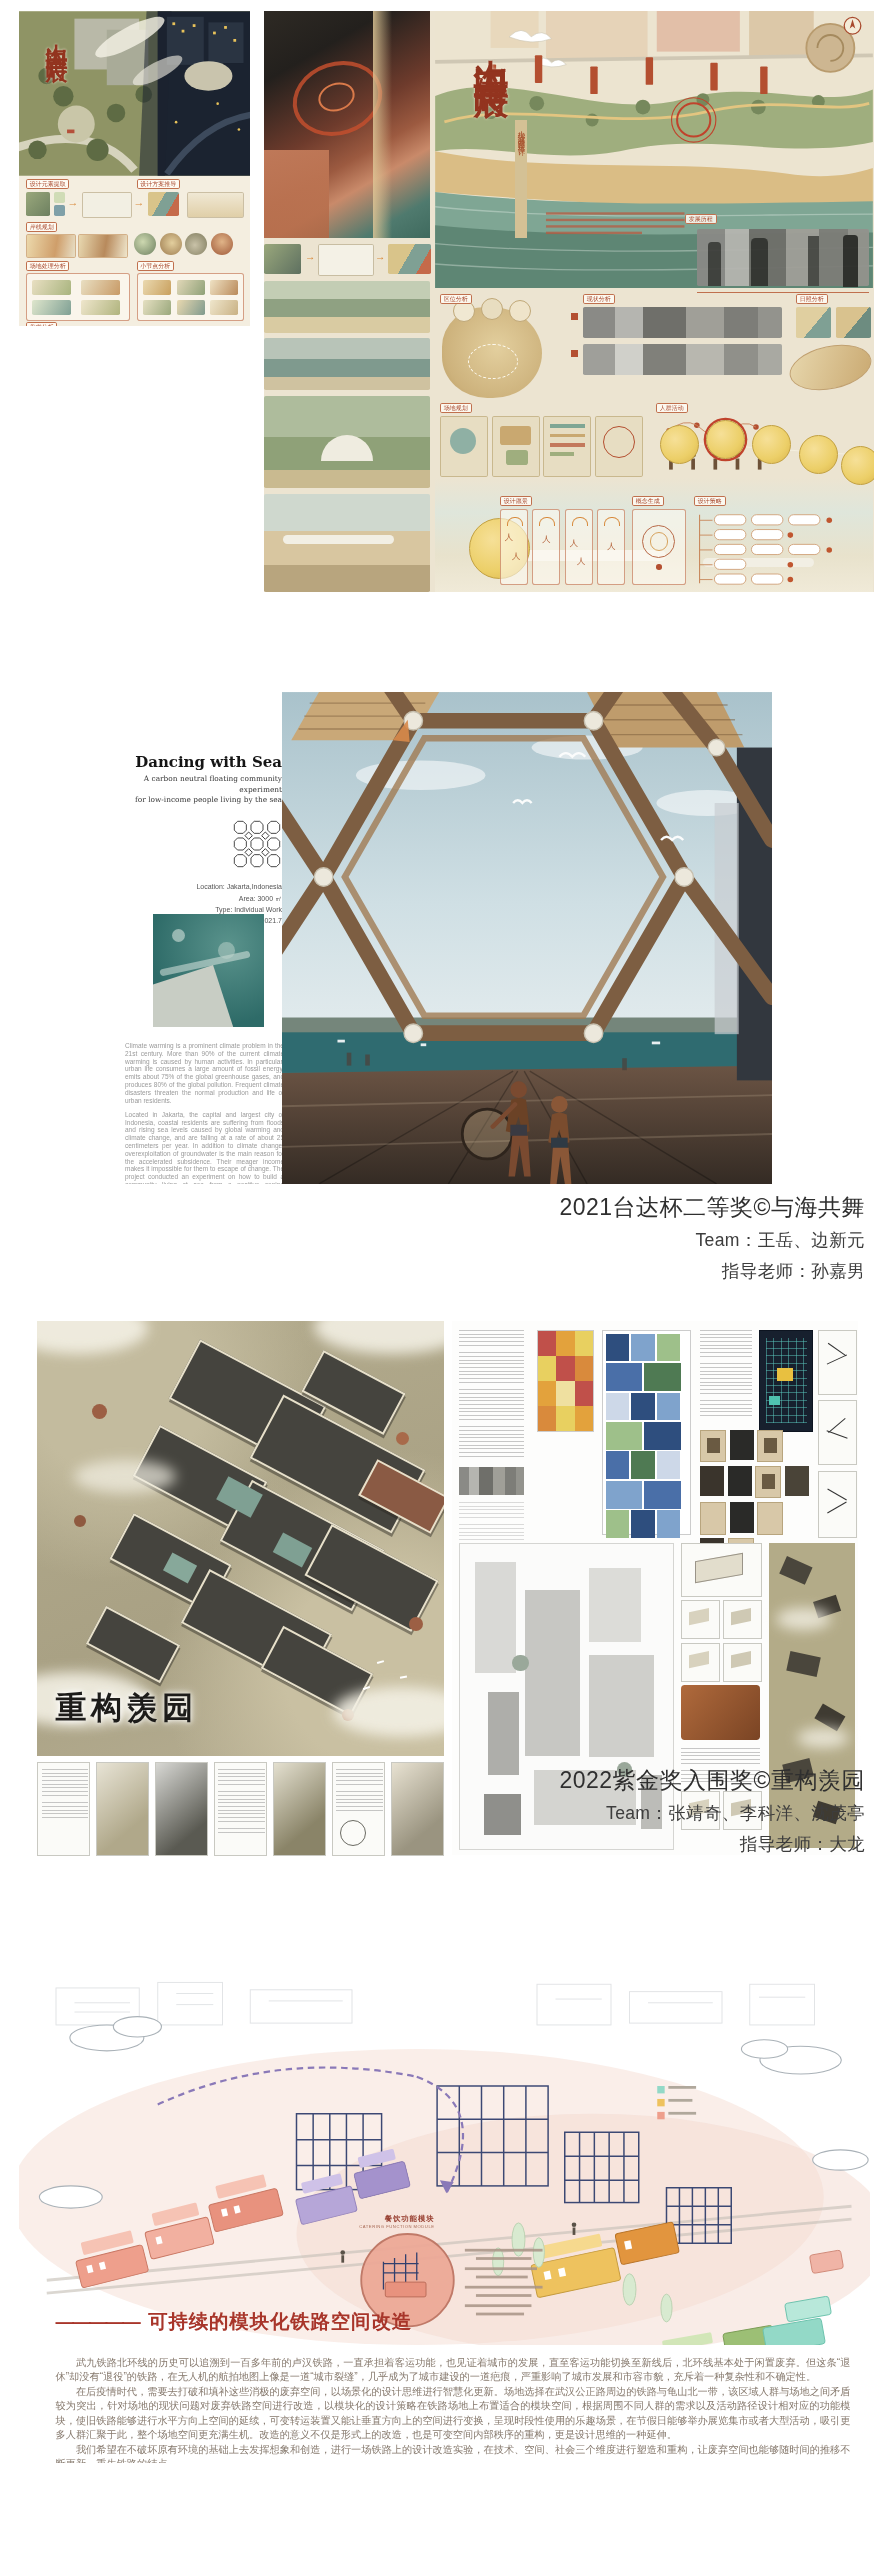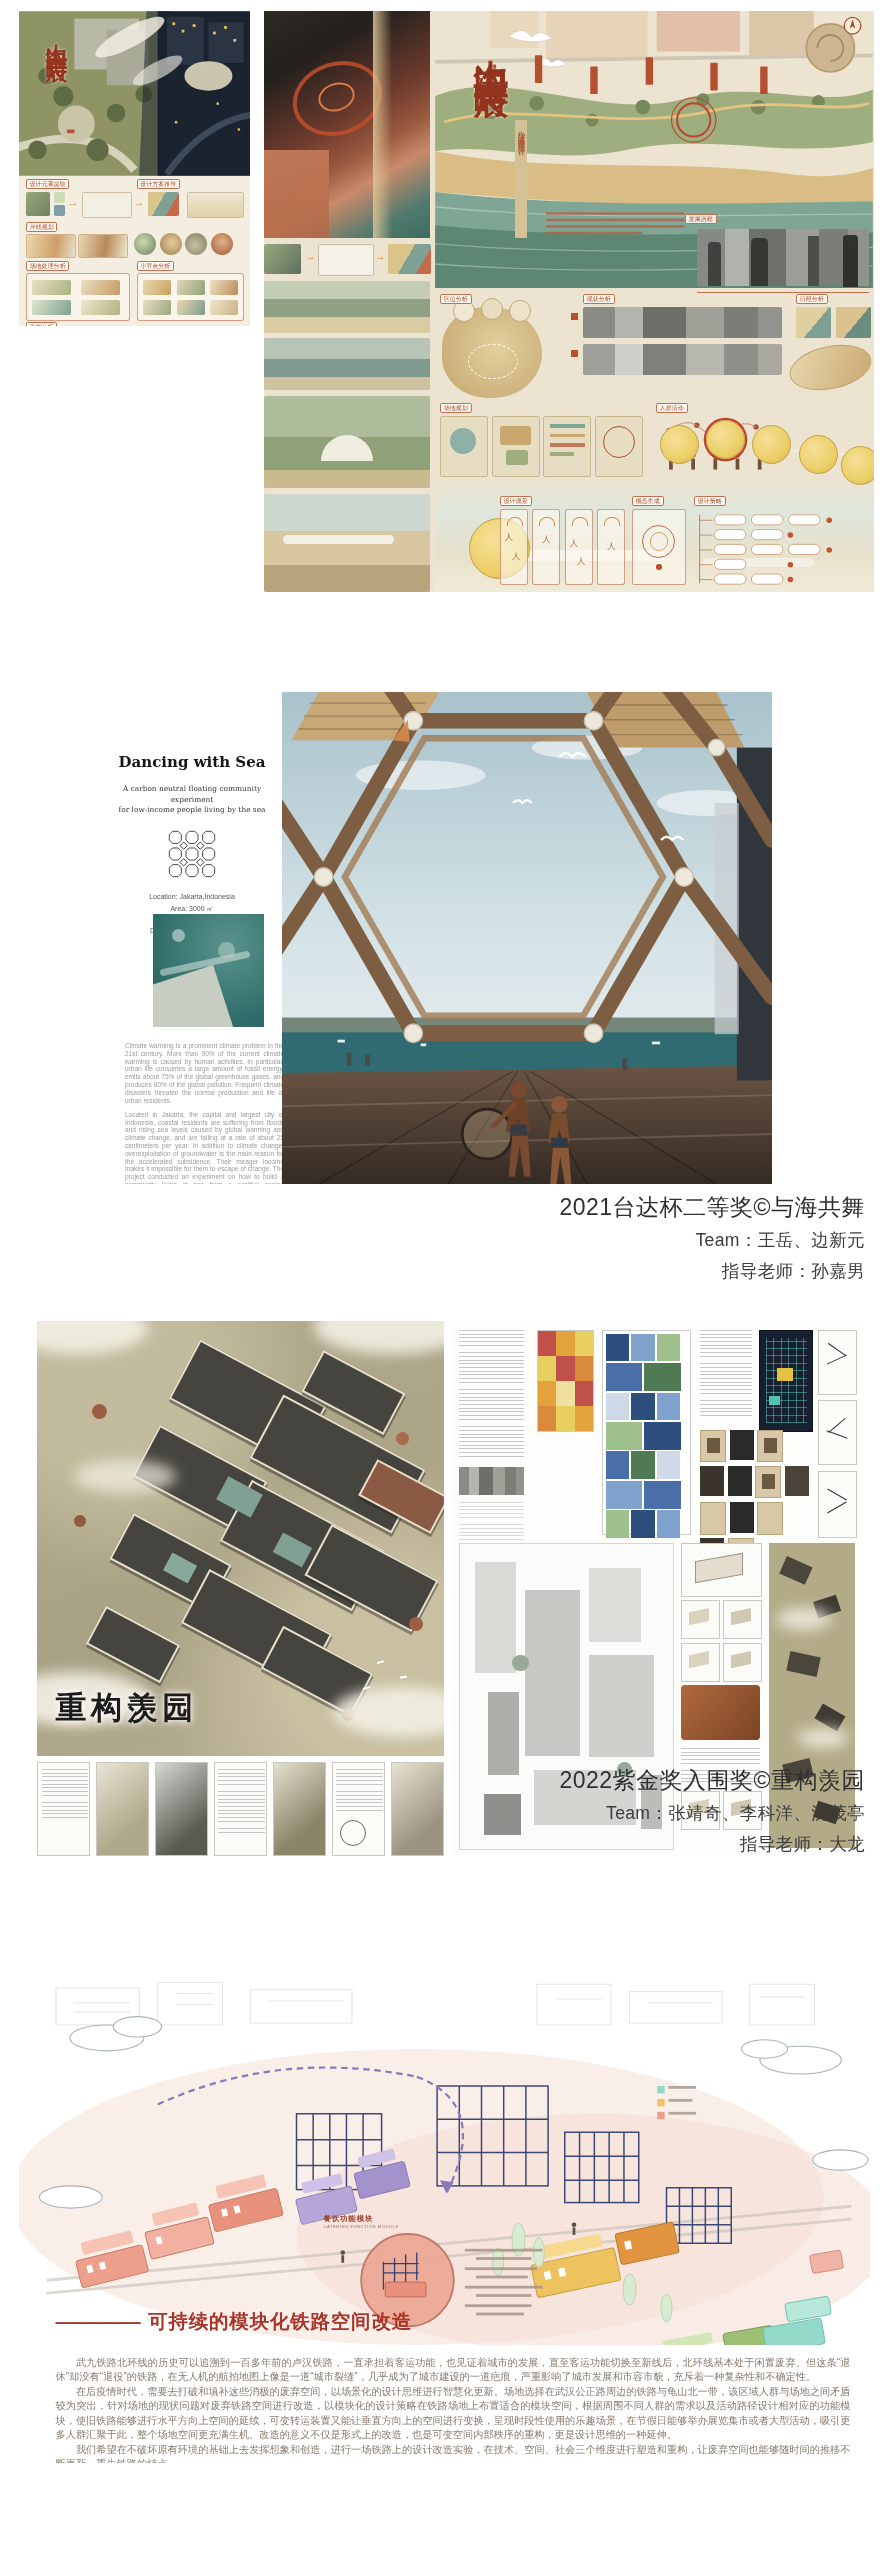--- a/index.html
+++ b/index.html
@@ -19,40 +19,40 @@
   .vcall{position:absolute;writing-mode:vertical-rl;font-family:"DejaVu Serif",serif;font-weight:700;
          color:#93341f;z-index:7;text-shadow:0 0 2.8px rgba(245,238,220,.8)}
   .thumb{position:absolute;border-radius:1.8px}
   .txtlines{background:repeating-linear-gradient(#9a9a9a 0 0.9px,transparent 0.9px 3.7px);opacity:.55}
   .bbox{position:absolute;border:0.9px solid rgba(192,112,78,.65);border-radius:2.8px;background:rgba(253,250,241,.6)}
   .ycircle{position:absolute;border-radius:50%;background:radial-gradient(circle at 38% 35%,#f6e098,#eccf68 60%,#d9b34a);
            border:0.9px solid #c2a040;z-index:5}
   .gray-strip{background:linear-gradient(90deg,#8a8a86 0 16%,#b5b5b0 16% 30%,#6f6f6a 30% 52%,#a09f98 52% 71%,#7d7d78 71% 88%,#93938d 88%)}
 
   
-  .d-col{position:absolute;text-align:center;color:#222}
+  .d-col{position:absolute;text-align:right;color:#222}
   .d-title{font-family:"DejaVu Serif",serif;font-weight:700;font-size:15px;color:#151515}
-  .d-sub{font-family:"DejaVu Serif",serif;font-size:7.4px;color:#333;line-height:1.45;margin-top:13px}
+  .d-sub{font-family:"DejaVu Serif",serif;font-size:7.4px;color:#333;line-height:1.45;margin-top:3px}
   .d-meta{font-size:7px;color:#555;line-height:1.6}
   .d-para{font-size:6.5px;color:#9a9a9a;text-align:justify;line-height:1.2;margin:0 0 6.5px 0}
 
   
   .roof{position:absolute;background:#45443e;border:2.8px solid #e7e0ca;box-shadow:1.8px 2.8px 0 rgba(40,38,32,.45)}
   .cloud{position:absolute;background:#f3f0e4;border-radius:50%;filter:blur(6.5px);opacity:.9}
   .tile-row{position:absolute;display:flex;gap:5.5px}
   .mini-tile{height:100%;flex:1;border:0.9px solid #c9c9c2;background:#fbfbf8;position:relative;overflow:hidden}
 
   
   .rf-title-row{position:absolute;display:flex;align-items:baseline;gap:9.2px;z-index:8}
   .rf-title{font-size:37px;font-weight:700;color:#262626;letter-spacing:0.9px}
   .rf-dash{font-size:18.5px;font-weight:700;color:#a8352a;letter-spacing:-1.8px}
   .rf-subtitle{font-size:19.4px;font-weight:700;color:#a8352a;letter-spacing:0.9px}
   .rf-paras{position:absolute;color:#86796d;font-size:10.2px;line-height:1.42;text-align:justify;z-index:8}
   .rf-paras p{margin:0;text-indent:2em}
-  .callout-label{position:absolute;text-align:left;z-index:9;color:#9b4436}
+  .callout-label{position:absolute;text-align:right;z-index:9;color:#9b4436}
   .callout-label .l1{font-size:7.4px;font-weight:700;letter-spacing:0.9px}
   .callout-label .l2{font-size:4.2px;letter-spacing:0.5px;color:#a86a56}
 </style>
 </head>
 <body>
 
 <div class="page">
 
   <div class="board" style="left:18.5px;top:11px;width:231px;height:315px;background:#f4eee0">
 

